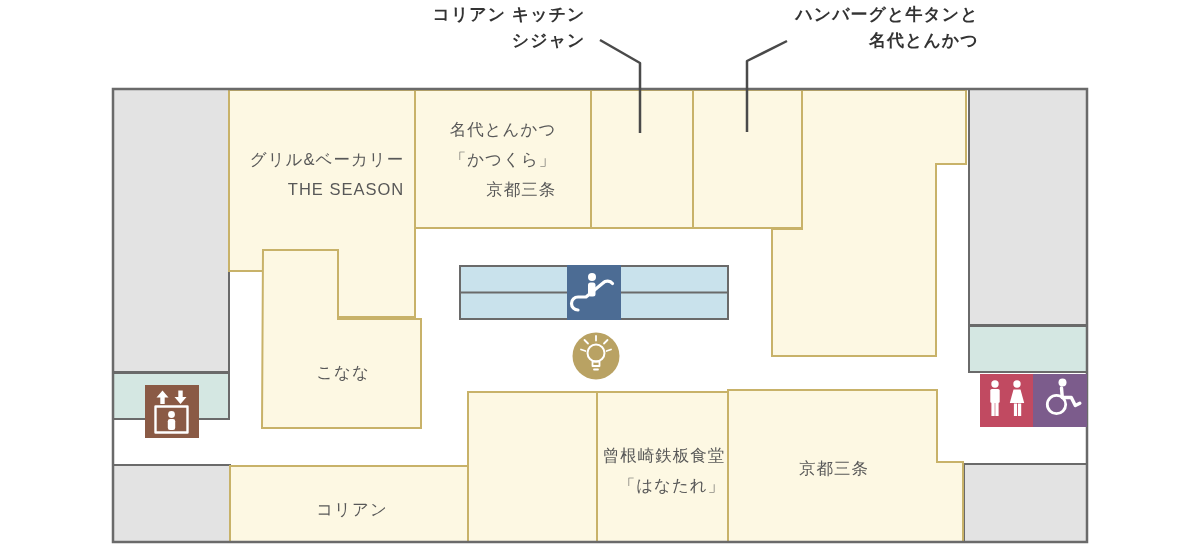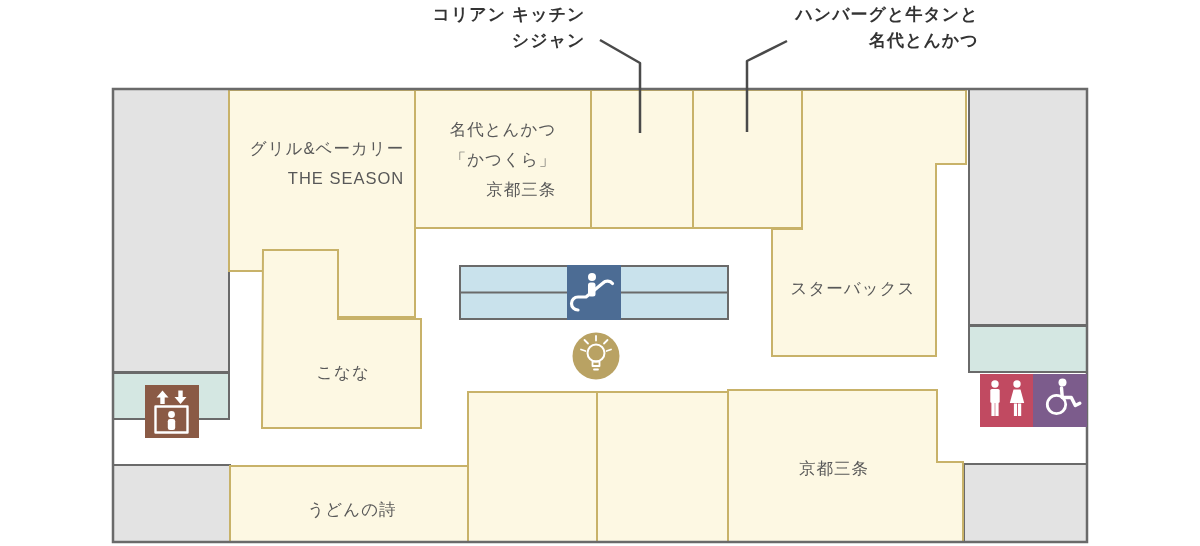--- a/index.html
+++ b/index.html
@@ -105,22 +105,23 @@
 
     <polyline class="callout-line" points="600,40 640,63 640,133"></polyline>
     <polyline class="callout-line" points="787,41 747,61 747,132"></polyline>
   </svg>
 
   <div class="lbl callout-lbl" style="left:509px;top:28px">コリアン キッチン
 シジャン</div>
   <div class="lbl callout-lbl" style="left:887px;top:28px">ハンバーグと牛タンと
 名代とんかつ</div>
 
-  <div class="lbl shop-lbl" style="left:327px;top:163px">グリル&amp;ベーカリー
+  <div class="lbl shop-lbl" style="left:327px;top:174px">グリル&amp;ベーカリー
 THE SEASON</div>
   <div class="lbl shop-lbl" style="left:503px;top:159px">名代とんかつ
 「かつくら」
 京都三条</div>
-  <div class="lbl shop-lbl" style="left:853px;top:288px">スターバックス</div>
   <div class="lbl shop-lbl" style="left:343px;top:372px">こなな</div>
-  <div class="lbl shop-lbl" style="left:352px;top:509px">うどんの詩</div>
+  <div class="lbl shop-lbl" style="left:352px;top:509px">コリアン</div>
+  <div class="lbl shop-lbl" style="left:664px;top:470px">曾根崎鉄板食堂
+「はなたれ」</div>
   <div class="lbl shop-lbl" style="left:834px;top:468px">京都三条</div>
 </div>
 
 </body></html>

